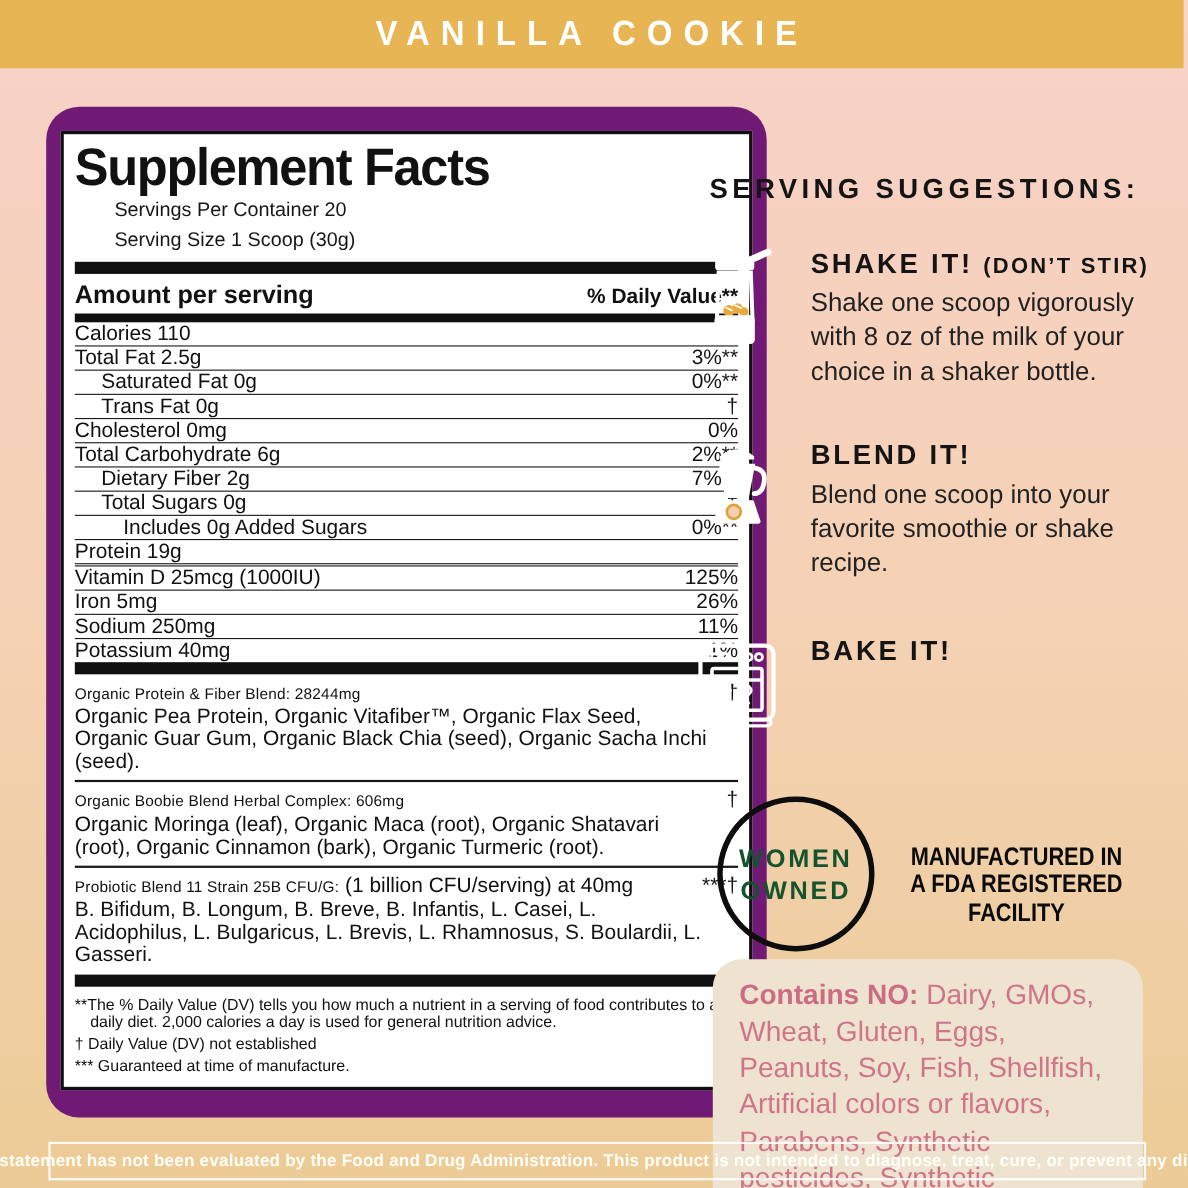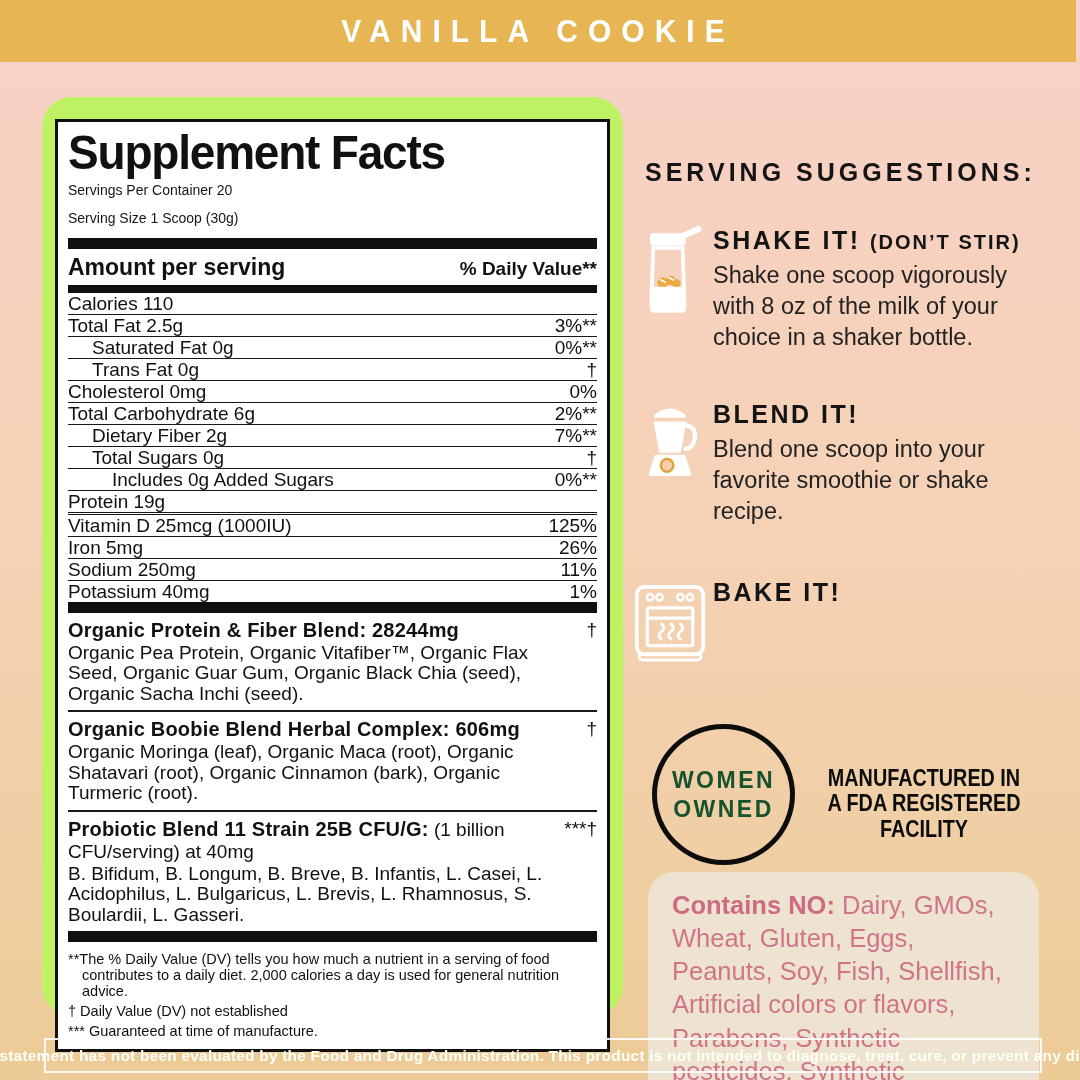--- a/index.html
+++ b/index.html
@@ -6,47 +6,47 @@
   body{
     width:1080px;height:1080px;position:relative;overflow:hidden;
     font-family:"Liberation Sans","DejaVu Sans",sans-serif;
     background:linear-gradient(180deg,#f8d3c8 0%,#f7d1c1 16%,#f5d2b6 48%,#f0cfa6 76%,#ecCB96 100%);
     color:#111;
   }
   
   .banner{position:absolute;left:0;top:0;width:1076px;height:62px;display:flex;align-items:center;justify-content:center;}
   .banner-title{color:#fff;font-size:30px;font-weight:800;letter-spacing:10px;transform:scaleY(1.06);}
   
-  .panel{position:absolute;left:42px;top:97px;width:581px;height:919px;background:#bef264;border-radius:30px;}
+  .panel{position:absolute;left:42px;top:97px;width:655px;height:919px;background:#701a75;border-radius:30px;}
   .facts-box{margin:22px 13px 0 13px;border:3.5px solid #101010;padding:4px 10px 8px 10px;background:#fff;}
   .facts-title{font-size:46px;font-weight:800;letter-spacing:-1.2px;line-height:1.02;margin-top:2px;transform:scaleY(1.04);transform-origin:left top;}
-  .serv-line{font-size:14px;line-height:26px;margin-top:2px;color:#161616;}
+  .serv-line{font-size:18px;line-height:26px;margin-top:2px;color:#161616;margin-left:36px;}
   .bar{height:11px;background:#101010;}
   .bar.mid{height:8px;}
   .bar.top{margin-top:7px;}
   .hdr-row{display:flex;justify-content:space-between;align-items:baseline;padding:5px 0 4px 0;}
   .hdr-left{font-size:23px;font-weight:800;}
   .hdr-right{font-size:19px;font-weight:800;}
   .frow{display:flex;justify-content:space-between;font-size:19px;line-height:21px;border-top:1.5px solid #181818;padding:0;}
   .frow:first-child{border-top:none;}
   .frow.dbl{border-top:3px double #181818;}
   .frow .lbl.ind1{padding-left:24px;}
   .frow .lbl.ind2{padding-left:44px;}
   .frow .val{text-align:right;white-space:nowrap;}
   .blend{padding:6px 0 6px 0;border-top:2.5px solid #181818;position:relative;}
   .blend:first-child{border-top:none;}
-  .blend-name{font-size:20px;font-weight:700;letter-spacing:.2px;}
+  .blend-name{font-size:14px;font-weight:400;letter-spacing:.2px;}
   .blend-note{font-size:19px;font-weight:400;}
   .blend-dagger{position:absolute;right:0;top:6px;font-size:19px;}
   .blend-desc{font-size:19px;line-height:20.5px;margin-top:1px;padding-right:26px;}
   .footnotes{padding:5px 0 2px 0;}
   .fn{font-size:14.5px;line-height:16px;margin:4px 0 0 0;padding-left:14px;text-indent:-14px;}
   
   .sugg-title{position:absolute;left:645px;top:158px;font-size:25px;font-weight:800;letter-spacing:4px;color:#141414;}
-  .sugg-item{position:absolute;left:633px;width:420px;display:flex;gap:6px;}
+  .sugg-item{position:absolute;left:633px;width:420px;display:flex;gap:30px;}
   .sugg-item .icon-col{width:74px;flex:0 0 74px;display:flex;justify-content:center;}
   .sugg-head{font-size:25px;font-weight:800;letter-spacing:2.5px;color:#141414;}
   .sugg-head .note{font-size:20px;letter-spacing:2px;}
   .sugg-head .note:empty{display:none;}
   .sugg-body{font-size:23.5px;line-height:1.32;color:#222;margin-top:5px;max-width:330px;}
   .item1{top:226px;}
   .item2{top:400px;}
   .item3{top:578px;}
   
   .women-badge{position:absolute;left:652px;top:724px;width:133px;height:131px;border:5.5px solid #0d0d0d;border-radius:50%;display:flex;flex-direction:column;align-items:center;justify-content:center;background:transparent;}

